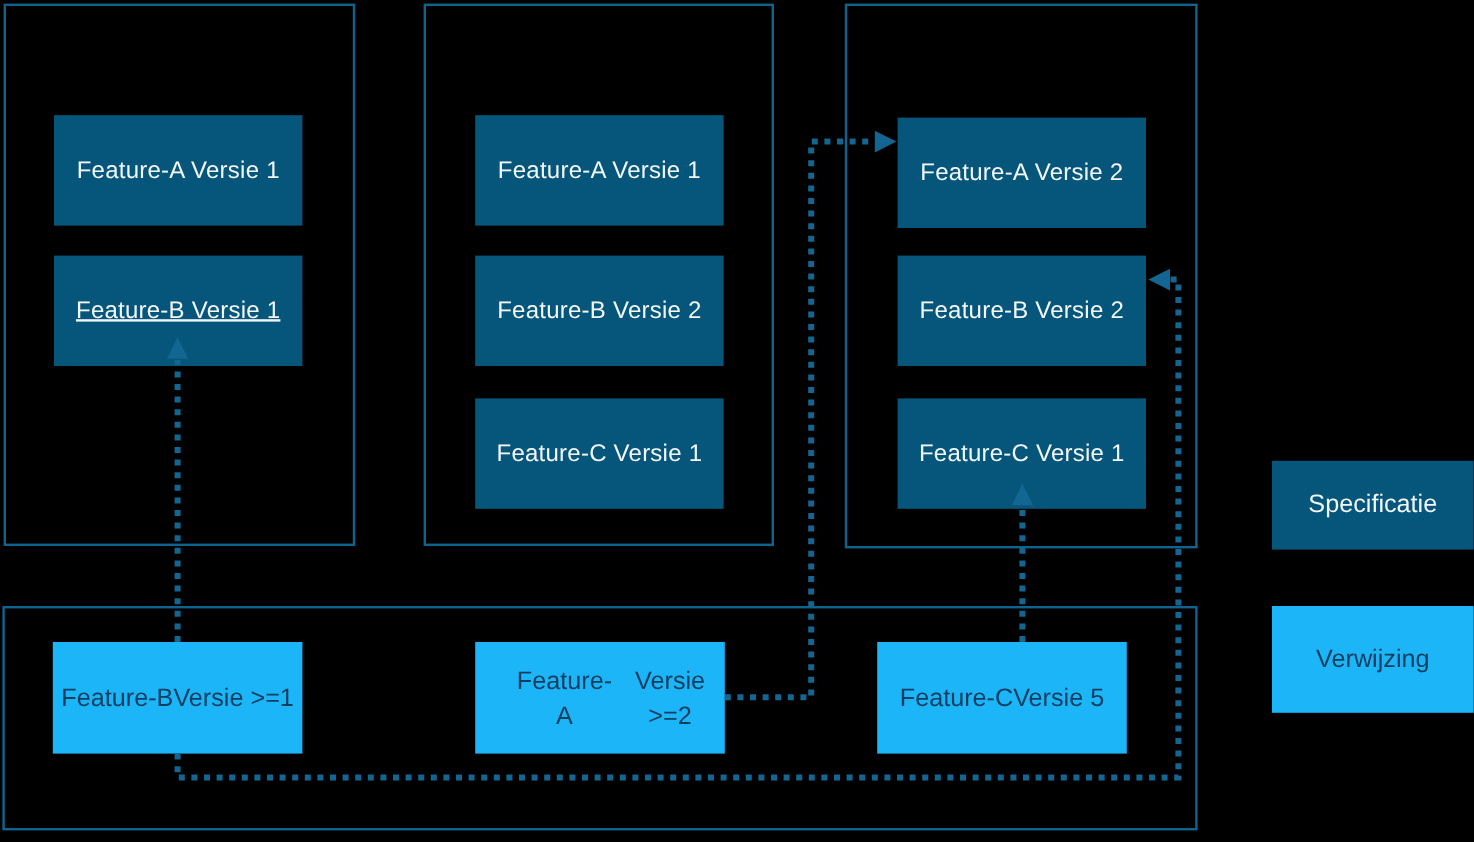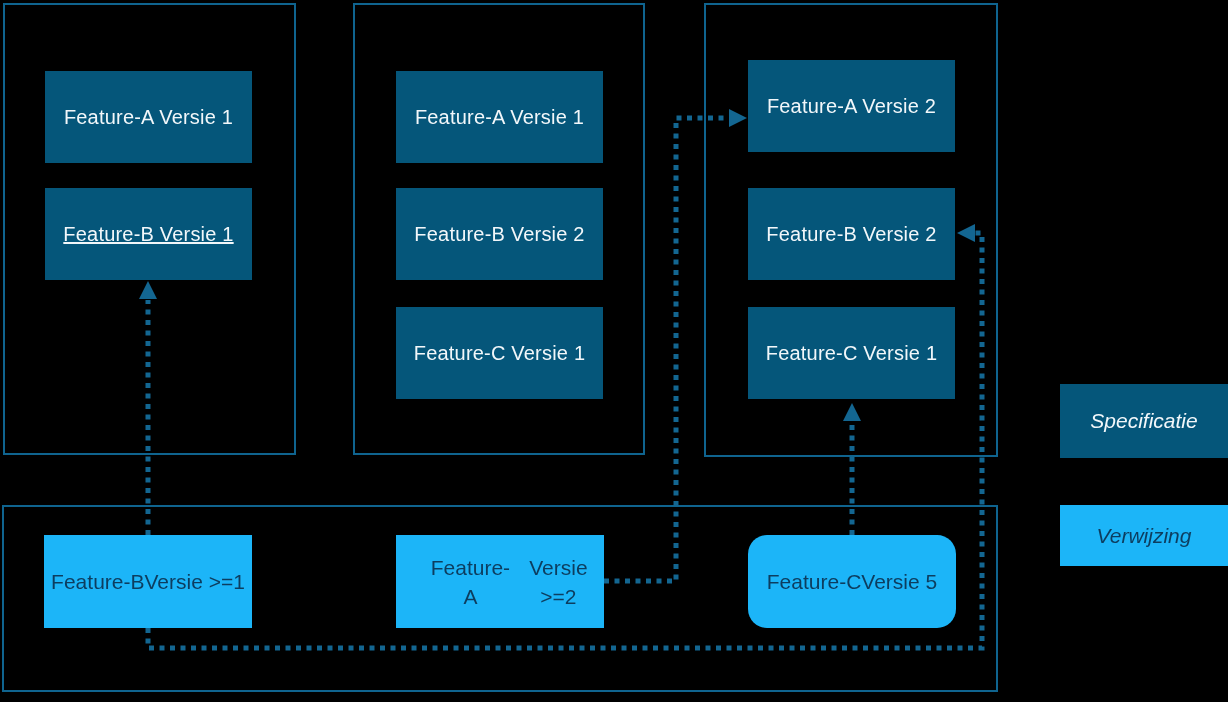--- a/index.html
+++ b/index.html
@@ -26,41 +26,41 @@
   }
   .spec-box {
     position: absolute;
     width: 207px; height: 92px;
     background: var(--spec-fill);
     color: var(--spec-text);
     display: flex; align-items: center; justify-content: center;
     font-size: 20px;
     letter-spacing: 0.2px;
     text-align: center;
+    margin-top: 25px;
   }
   .ref-box {
     position: absolute;
     width: 208px; height: 93px;
     background: var(--ref-fill);
     color: var(--ref-text);
     display: flex; flex-direction: row;
     align-items: center; justify-content: center;
     font-size: 21px;
     line-height: 29px;
     text-align: center;
   }
   .legend-box {
     position: absolute;
     width: 168px;
     display: flex; align-items: center; justify-content: center;
     font-size: 21px;
-    font-style: italic;
   }
   .legend-spec { left: 1060px; top: 384px; height: 74px; background: var(--spec-fill); color: var(--spec-text); }
-  .legend-ref  { left: 1060px; top: 505px; height: 61px; background: var(--ref-fill);  color: var(--ref-text); }
+  .legend-ref  { left: 1060px; top: 505px; height: 89px; background: var(--ref-fill);  color: var(--ref-text); }
   .arrow-layer {
     position: absolute; left: 0; top: 0;
     width: 1228px; height: 702px;
     pointer-events: none;
   }
   .arrow-line {
     stroke: var(--arrow);
     stroke-width: 5;
     fill: none;
     stroke-dasharray: 5 5.5;
@@ -76,33 +76,33 @@
 
 <div class="container" style="left:2px; top:505px; width:996px; height:187px;"></div>
 
 <div class="spec-box" style="left:45px; top:71px;">Feature-A Versie 1</div>
 <div class="spec-box" style="left:45px; top:188px;text-decoration:underline;">Feature-B Versie 1</div>
 
 <div class="spec-box" style="left:396px; top:71px;">Feature-A Versie 1</div>
 <div class="spec-box" style="left:396px; top:188px;">Feature-B Versie 2</div>
 <div class="spec-box" style="left:396px; top:307px;">Feature-C Versie 1</div>
 
-<div class="spec-box" style="left:748px; top:60px;">Feature-A Versie 2</div>
+<div class="spec-box" style="left:748px; top:73px;">Feature-A Versie 2</div>
 <div class="spec-box" style="left:748px; top:188px;">Feature-B Versie 2</div>
 <div class="spec-box" style="left:748px; top:307px;">Feature-C Versie 1</div>
 
 <div class="ref-box" style="left:44px; top:535px;">
   <span>Feature-B</span>
   <span>Versie &gt;=1</span>
 </div>
 <div class="ref-box" style="left:396px; top:535px;padding-left:32px;">
   <span>Feature-A</span>
   <span>Versie &gt;=2</span>
 </div>
-<div class="ref-box" style="left:748px; top:535px;border-radius:19px;">
+<div class="ref-box" style="left:731px; top:535px;">
   <span>Feature-C</span>
   <span>Versie 5</span>
 </div>
 
 <div class="legend-box legend-spec">Specificatie</div>
 <div class="legend-box legend-ref">Verwijzing</div>
 
 <svg class="arrow-layer" viewBox="0 0 1228 702" xmlns="http://www.w3.org/2000/svg">
 
   <g>

